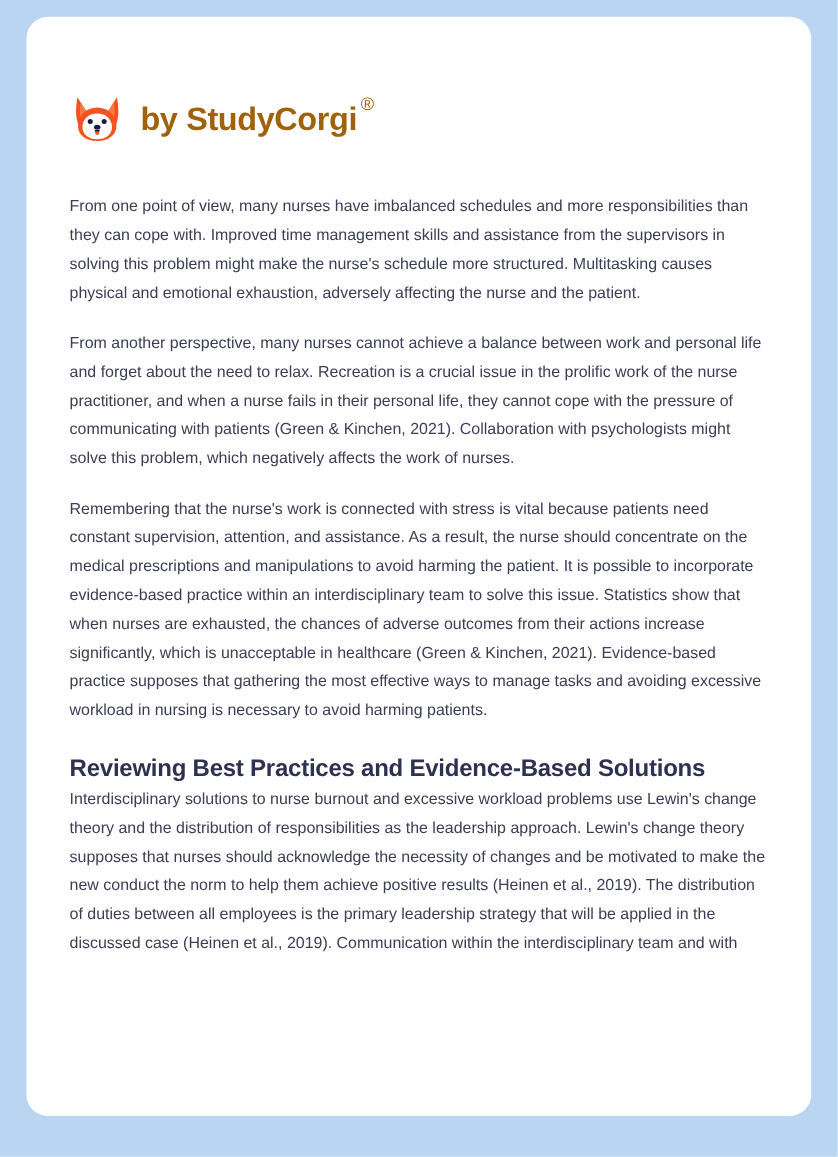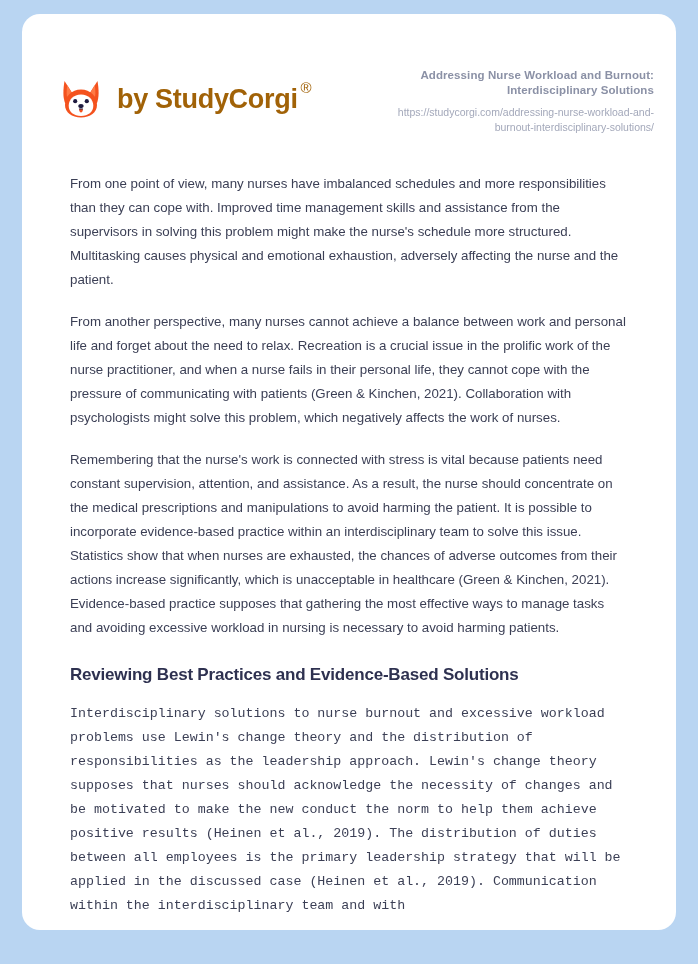--- a/index.html
+++ b/index.html
@@ -83,44 +83,43 @@
   .doc-url {
     color: #a3a8ba;
     font-size: 10.5px;
     line-height: 1.35;
     margin-top: 7px;
     word-break: break-word;
   }
 
   
   .article-body {
-    padding: 0 48px;
+    padding: 0 36px;
     margin-top: 38px;
   }
 
   .article-paragraph {
     color: #3b3f55;
     font-size: 13.3px;
     line-height: 24px;
     margin: 0 0 18px 0;
     text-align: left;
   }
 
   .article-paragraph:last-child {
     margin-bottom: 0;
-    font-family: Liberation Mono, monospace;
   }
 
   .section-heading {
     color: #2e3150;
-    font-size: 17px;
+    font-size: 20px;
     font-weight: bold;
     line-height: 1.3;
     letter-spacing: -0.2px;
-    margin: 24px 0 16px 0;
+    margin: 24px 0 0 0;
   }
 </style>
 </head>
 <body>
 
 <div class="page-card">
 
   <div class="page-header">
 
     <div class="brand">
@@ -138,24 +137,20 @@
           <path d="M20.9 32.4 C21.2 35.6 24.8 35.6 25.1 32.4 Z" fill="#1e1b40"></path>
           <path d="M21.2 33.6 C21.2 37.6 24.8 37.6 24.8 33.6 Z" fill="#f4521e"></path>
         </svg>
       </span>
       <span class="brand-wordmark">
         <span>by StudyCorgi</span>
         <span class="brand-reg">®</span>
       </span>
     </div>
 
-    <div class="doc-meta">
-      <div class="doc-title">Addressing Nurse Workload and Burnout: Interdisciplinary Solutions</div>
-      <div class="doc-url">https://studycorgi.com/addressing-nurse-workload-and-burnout-interdisciplinary-solutions/</div>
-    </div>
 
   </div>
 
   <div class="article-body">
     <p class="article-paragraph">From one point of view, many nurses have imbalanced schedules and more responsibilities than they can cope with. Improved time management skills and assistance from the supervisors in solving this problem might make the nurse's schedule more structured. Multitasking causes physical and emotional exhaustion, adversely affecting the nurse and the patient.</p>
     <p class="article-paragraph">From another perspective, many nurses cannot achieve a balance between work and personal life and forget about the need to relax. Recreation is a crucial issue in the prolific work of the nurse practitioner, and when a nurse fails in their personal life, they cannot cope with the pressure of communicating with patients (Green &amp; Kinchen, 2021). Collaboration with psychologists might solve this problem, which negatively affects the work of nurses.</p>
     <p class="article-paragraph">Remembering that the nurse's work is connected with stress is vital because patients need constant supervision, attention, and assistance. As a result, the nurse should concentrate on the medical prescriptions and manipulations to avoid harming the patient. It is possible to incorporate evidence-based practice within an interdisciplinary team to solve this issue. Statistics show that when nurses are exhausted, the chances of adverse outcomes from their actions increase significantly, which is unacceptable in healthcare (Green &amp; Kinchen, 2021). Evidence-based practice supposes that gathering the most effective ways to manage tasks and avoiding excessive workload in nursing is necessary to avoid harming patients.</p>
 
     <h2 class="section-heading">Reviewing Best Practices and Evidence-Based Solutions</h2>
 

